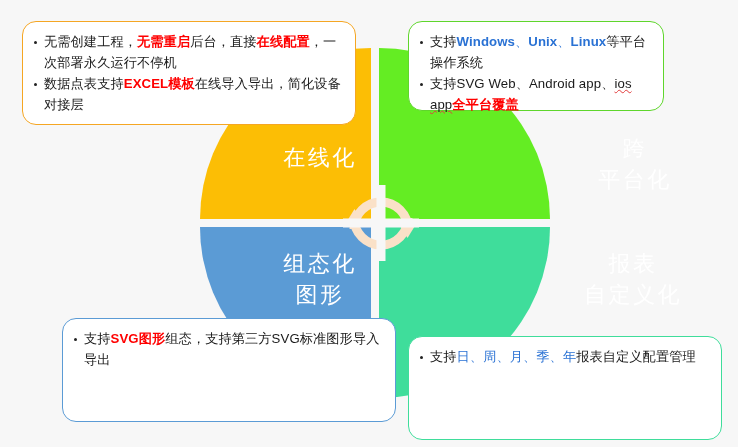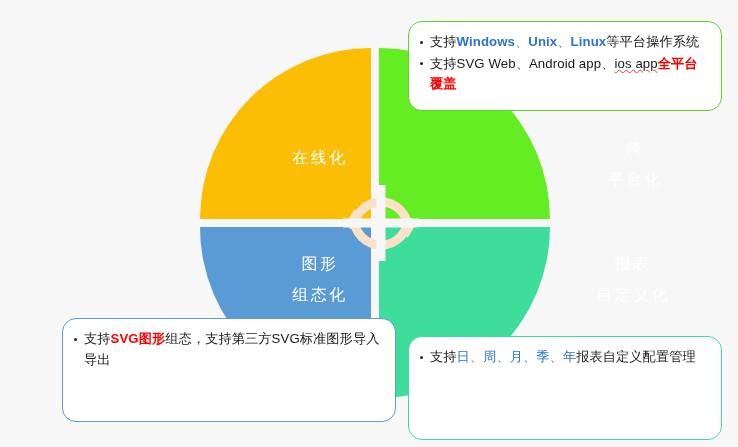--- a/index.html
+++ b/index.html
@@ -63,21 +63,21 @@
   .spell {
     text-decoration: underline;
     text-decoration-style: wavy;
     text-decoration-color: #e23c3c;
     text-decoration-thickness: 1px;
     margin-top: 44px;
   }
 
   
   #box-online    { left: 22px;  top: 21px;  width: 334px; height: 104px; border: 1.3px solid #f5a623; }
-  #box-platform  { left: 408px; top: 21px;  width: 314px; height: 90px;  border: 1.3px solid #5fd62c; }
+  #box-platform  { left: 408px; top: 21px;  width: 256px; height: 90px;  border: 1.3px solid #5fd62c; }
   #box-graphics  { left: 22px;  top: 318px; width: 334px; height: 104px; border: 1.3px solid #5b9bd5; margin-left: 40px; }
   #box-report    { left: 408px; top: 336px; width: 314px; height: 104px; border: 1.3px solid #3fdd9b; }
 
   
   #wheel {
     position: absolute;
     left: 200px;
     top: 48px;
     width: 350px;
     height: 350px;
@@ -86,21 +86,21 @@
   .quad {
     position: absolute;
     width: 171px;
     height: 171px;
     box-sizing: border-box;
     overflow: hidden;
   }
   .quad-label {
     position: absolute;
     color: #ffffff;
-    font-size: 16px;
+    font-size: 22px;
     line-height: 31px;
     letter-spacing: 2.5px;
     text-align: center;
     white-space: nowrap;
     font-weight: normal;
   }
 
   #quad-online {
     left: 0; top: 0;
     background: #fcbe05;
@@ -164,30 +164,36 @@
     <div class="quad-label" id="label-online">
       <span>在线化</span>
     </div>
 
     <div class="quad-label" id="label-platform">
       <div>跨</div>
       <div>平台化</div>
     </div>
 
     <div class="quad-label" id="label-graphics">
+      <div>组态化</div>
       <div>图形</div>
-      <div>组态化</div>
     </div>
 
     <div class="quad-label" id="label-report">
       <div>报表</div>
       <div>自定义化</div>
     </div>
   </div>
 
+  <div class="callout" id="box-online" style="border-color: rgb(245, 166, 35);">
+    <ul>
+        <li><span>无需创建工程，</span><span class="red">无需重启</span><span>后台，直接</span><span class="red">在线配置</span><span>，一次部署永久运行不停机</span></li>
+        <li><span>数据点表支持</span><span class="red">EXCEL模板</span><span>在线导入导出，简化设备对接层</span></li>
+      </ul>
+  </div>
 
   <div class="callout" id="box-platform" style="border-color: rgb(95, 214, 44);">
     <ul>
         <li><span>支持</span><span class="blue">Windows</span><span class="bluen">、</span><span class="blue">Unix</span><span class="bluen">、</span><span class="blue">Linux</span><span>等平台操作系统</span></li>
         <li><span>支持SVG Web、Android app、</span><span class="spell">ios app</span><span class="red">全平台覆盖</span></li>
       </ul>
   </div>
 
   <div class="callout" id="box-graphics" style="border-color: rgb(91, 155, 213);">
     <ul>

